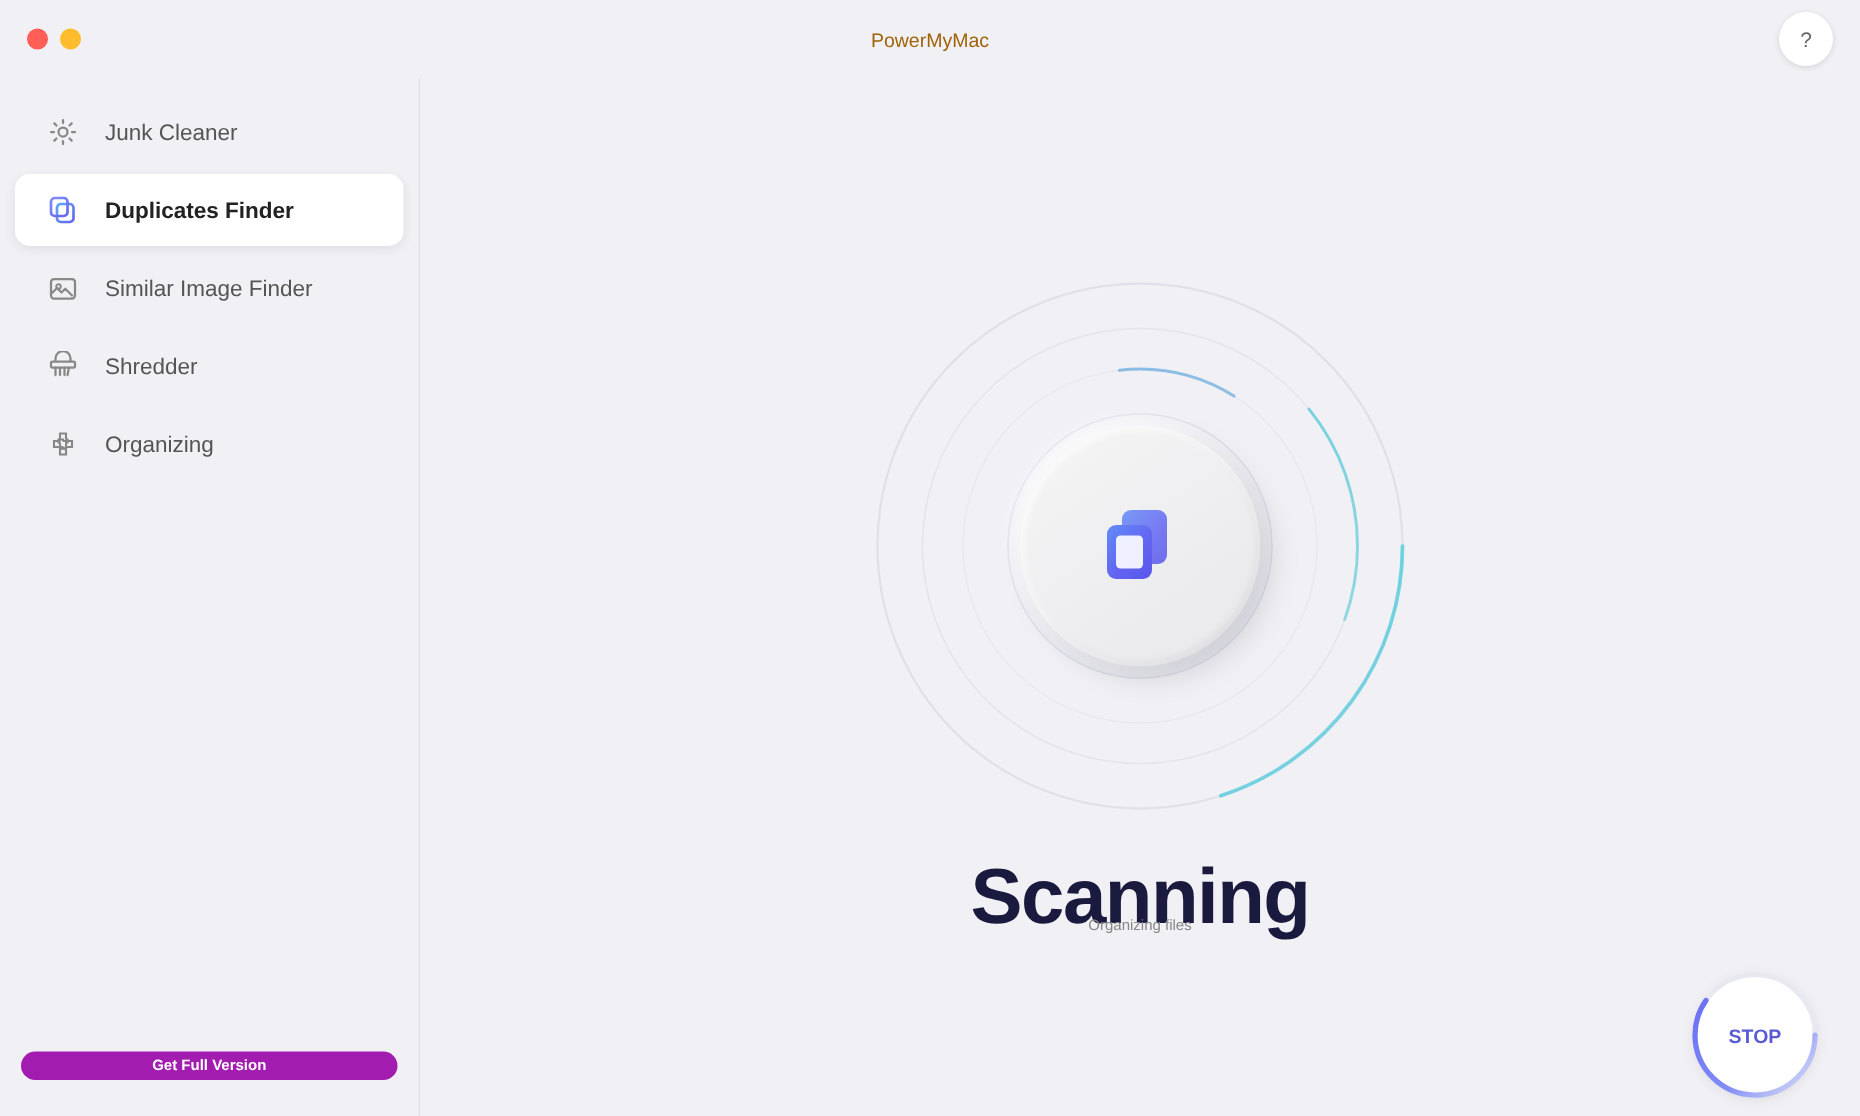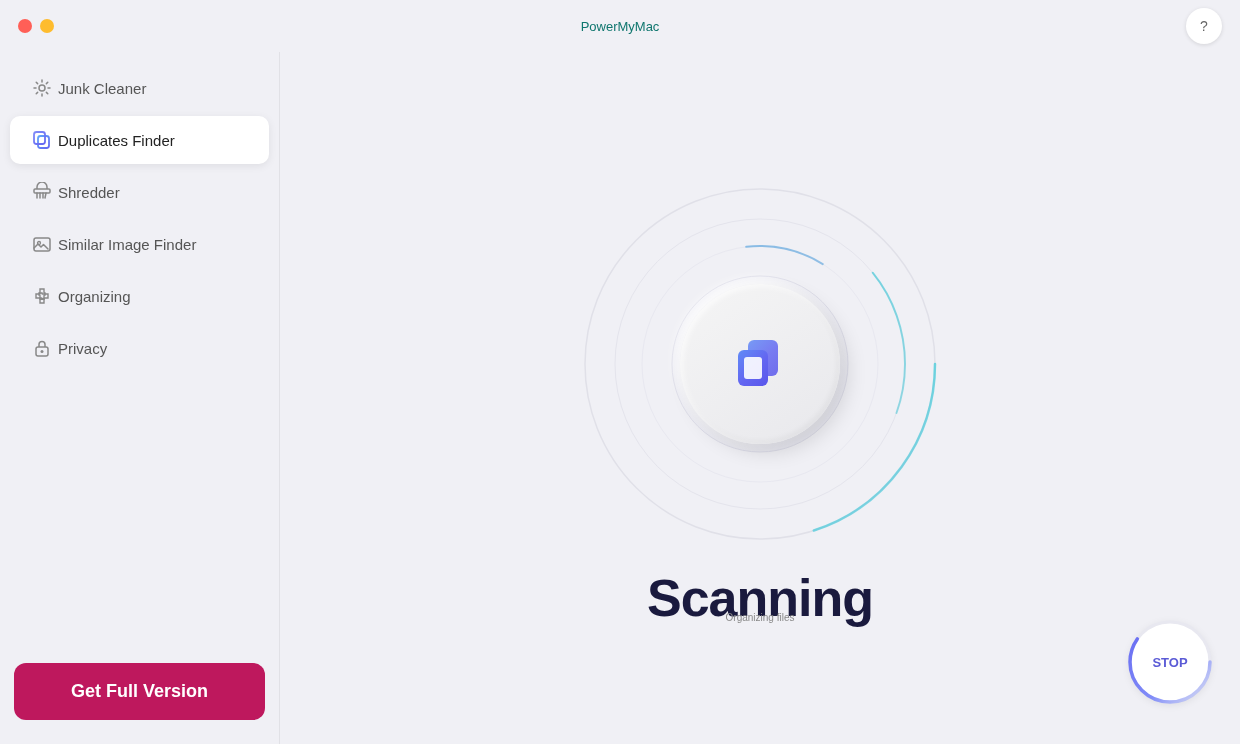--- a/index.html
+++ b/index.html
@@ -38,21 +38,21 @@
     }
 
     .traffic-light.red { background: #ff5f57; }
     .traffic-light.yellow { background: #febc2e; }
 
     .app-name {
       position: absolute;
       left: 50%;
       transform: translateX(-50%);
       font-size: 13px;
-      color: #0f766e;
+      color: #a16207;
       font-weight: 400;
     }
 
     .help-btn {
       position: absolute;
       right: 18px;
       top: 50%;
       transform: translateY(-50%);
       width: 36px;
       height: 36px;
@@ -82,36 +82,36 @@
       display: flex;
       flex-direction: column;
       padding: 10px 0;
       flex-shrink: 0;
       border-right: 1px solid rgba(0,0,0,0.06);
     }
 
     .sidebar-item {
       display: flex;
       align-items: center;
-      gap: 4px;
+      gap: 16px;
       padding: 12px 20px;
       cursor: pointer;
       border-radius: 10px;
       margin: 2px 10px;
       color: #555;
       font-size: 15px;
       font-weight: 400;
       transition: background 0.15s;
     }
 
     .sidebar-item.active {
       background: white;
       box-shadow: 0 2px 8px rgba(0,0,0,0.08);
       color: #222;
-      font-weight: 400;
+      font-weight: 700;
     }
 
     .sidebar-icon {
       width: 24px;
       height: 24px;
       display: flex;
       align-items: center;
       justify-content: center;
       flex-shrink: 0;
       color: #888;
@@ -120,26 +120,26 @@
     .sidebar-item.active .sidebar-icon {
       color: #5b5bd6;
     }
 
     .sidebar-spacer {
       flex: 1;
     }
 
     .get-full-btn {
       margin: 10px 14px 14px;
-      background: #be185d;
+      background: #a21caf;
       color: white;
       border: none;
       border-radius: 12px;
-      padding: 18px;
-      font-size: 18px;
+      padding: 4px;
+      font-size: 10px;
       font-weight: 600;
       cursor: pointer;
       width: calc(100% - 28px);
     }
 
     
     .content {
       flex: 1;
       background: #f0f0f5;
       display: flex;
@@ -203,21 +203,21 @@
 
     .organizing-text {
       font-size: 10px;
       color: #888;
       margin-top: -16px;
     }
 
     
     .stop-btn-container {
       position: absolute;
-      bottom: 42px;
+      bottom: 14px;
       right: 30px;
     }
 
     .stop-btn {
       width: 80px;
       height: 80px;
       border-radius: 50%;
       background: white;
       border: none;
       display: flex;
@@ -308,60 +308,50 @@
         </svg>
       </span>
       <span>Duplicates Finder</span>
     </div>
 
 
 
     <div class="sidebar-item">
       <span class="sidebar-icon">
         <svg width="20" height="20" viewBox="0 0 20 20" fill="none">
+          <rect x="2" y="4" width="16" height="13" rx="2" stroke="currentColor" stroke-width="1.5"></rect>
+          <circle cx="7" cy="9" r="1.5" stroke="currentColor" stroke-width="1.3"></circle>
+          <path d="M2 14l4-4 3 3 2.5-2.5 4.5 4.5" stroke="currentColor" stroke-width="1.5" stroke-linecap="round" stroke-linejoin="round"></path>
+        </svg>
+      </span>
+      <span>Similar Image Finder</span>
+    </div>
+
+    <div class="sidebar-item">
+      <span class="sidebar-icon">
+        <svg width="20" height="20" viewBox="0 0 20 20" fill="none">
           <rect x="2" y="7" width="16" height="4" rx="1" stroke="currentColor" stroke-width="1.5"></rect>
           <path d="M5 11v5M8 11v5M11 11v5M14 11l-1 5" stroke="currentColor" stroke-width="1.5" stroke-linecap="round"></path>
           <path d="M5 7V5a5 5 0 0110 0v2" stroke="currentColor" stroke-width="1.5"></path>
         </svg>
       </span>
       <span>Shredder</span>
-    </div>
-
-    <div class="sidebar-item">
-      <span class="sidebar-icon">
-        <svg width="20" height="20" viewBox="0 0 20 20" fill="none">
-          <rect x="2" y="4" width="16" height="13" rx="2" stroke="currentColor" stroke-width="1.5"></rect>
-          <circle cx="7" cy="9" r="1.5" stroke="currentColor" stroke-width="1.3"></circle>
-          <path d="M2 14l4-4 3 3 2.5-2.5 4.5 4.5" stroke="currentColor" stroke-width="1.5" stroke-linecap="round" stroke-linejoin="round"></path>
-        </svg>
-      </span>
-      <span>Similar Image Finder</span>
     </div>
 
     <div class="sidebar-item">
       <span class="sidebar-icon">
         <svg width="20" height="20" viewBox="0 0 20 20" fill="none">
           <path d="M8 3h4v3.5c0 .28.22.5.5.5h.5v2h-.5a.5.5 0 00-.5.5V13H8v-3.5a.5.5 0 00-.5-.5H7V7h.5a.5.5 0 00.5-.5V3z" stroke="currentColor" stroke-width="1.4"></path>
           <path d="M12 8h4v4h-3.5a.5.5 0 00-.5.5v.5h-2v-.5a.5.5 0 00-.5-.5H4V8h3.5a.5.5 0 00.5-.5V7h2v.5a.5.5 0 00.5.5H12z" stroke="currentColor" stroke-width="1.4"></path>
           <path d="M8 13h4v4H8z" stroke="currentColor" stroke-width="1.4"></path>
         </svg>
       </span>
       <span>Organizing</span>
     </div>
 
-    <div class="sidebar-item">
-      <span class="sidebar-icon">
-        <svg width="20" height="20" viewBox="0 0 20 20" fill="none">
-          <rect x="4" y="9" width="12" height="9" rx="2" stroke="currentColor" stroke-width="1.5"></rect>
-          <path d="M7 9V6.5a3 3 0 016 0V9" stroke="currentColor" stroke-width="1.5"></path>
-          <circle cx="10" cy="13.5" r="1.5" fill="currentColor"></circle>
-        </svg>
-      </span>
-      <span>Privacy</span>
-    </div>
 
 
     <div class="sidebar-spacer"></div>
 
     <button class="get-full-btn">Get Full Version</button>
   </div>
 
   <div class="content">
 
     <div class="scan-area">

